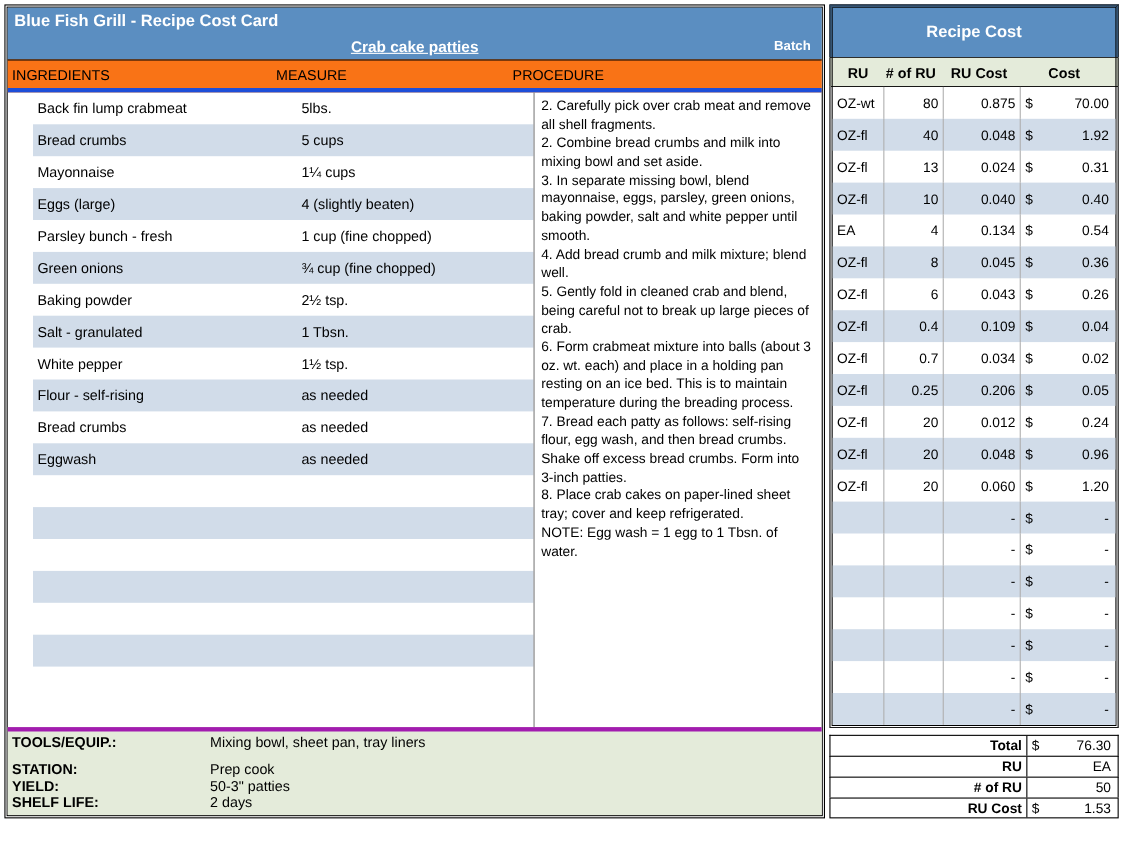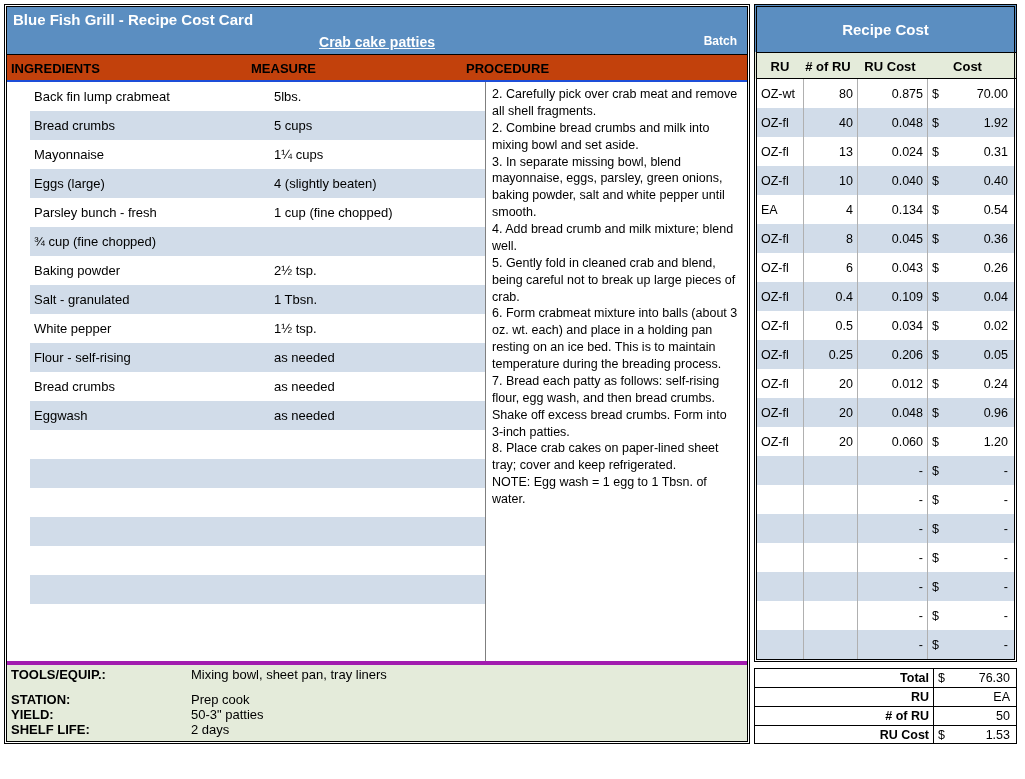--- a/index.html
+++ b/index.html
@@ -38,23 +38,23 @@
     display: flex;
     justify-content: center;
     align-items: flex-end;
     position: relative;
     height: 22px;
   }
   .header-blue .recipe-name { font-weight: bold; text-decoration: underline; font-size: 14px; }
   .header-blue .batch { position: absolute; right: 4px; bottom: 2px; font-weight: bold; font-size: 12px; }
   .col-headers {
     display: flex;
-    background: #c2410c;
-    font-weight: bold;
-    border-bottom: 2px solid #1d4ed8;
+    background: #f97316;
+    font-weight: normal;
+    border-bottom: 4px solid #1d4ed8;
     border-top: 1px solid #000;
     padding: 6px 4px 4px 4px;
   }
   .col-ing { flex: 0 0 240px; }
   .col-meas { flex: 0 0 215px; }
   .col-proc { flex: 1; }
   .main-rows {
     display: flex;
     flex: 1;
     margin-left: 23px;
@@ -181,20 +181,21 @@
           </div>
           <div class="ing-row">
             <div class="ing">Eggs (large)</div>
             <div class="meas">4 (slightly beaten)</div>
           </div>
           <div class="ing-row">
             <div class="ing">Parsley bunch - fresh</div>
             <div class="meas">1 cup (fine chopped)</div>
           </div>
           <div class="ing-row">
+            <div class="ing">Green onions</div>
             <div class="meas">¾ cup (fine chopped)</div>
           </div>
           <div class="ing-row">
             <div class="ing">Baking powder</div>
             <div class="meas">2½ tsp.</div>
           </div>
           <div class="ing-row">
             <div class="ing">Salt - granulated</div>
             <div class="meas">1 Tbsn.</div>
           </div>
@@ -354,21 +355,21 @@
           <div class="ru-col">OZ-fl</div>
           <div class="num-col">0.4</div>
           <div class="rucost-col">0.109</div>
           <div class="cost-col">
             <span class="sym">$</span>
             <span class="amt">0.04</span>
           </div>
         </div>
         <div class="r-row">
           <div class="ru-col">OZ-fl</div>
-          <div class="num-col">0.5</div>
+          <div class="num-col">0.7</div>
           <div class="rucost-col">0.034</div>
           <div class="cost-col">
             <span class="sym">$</span>
             <span class="amt">0.02</span>
           </div>
         </div>
         <div class="r-row">
           <div class="ru-col">OZ-fl</div>
           <div class="num-col">0.25</div>
           <div class="rucost-col">0.206</div>

